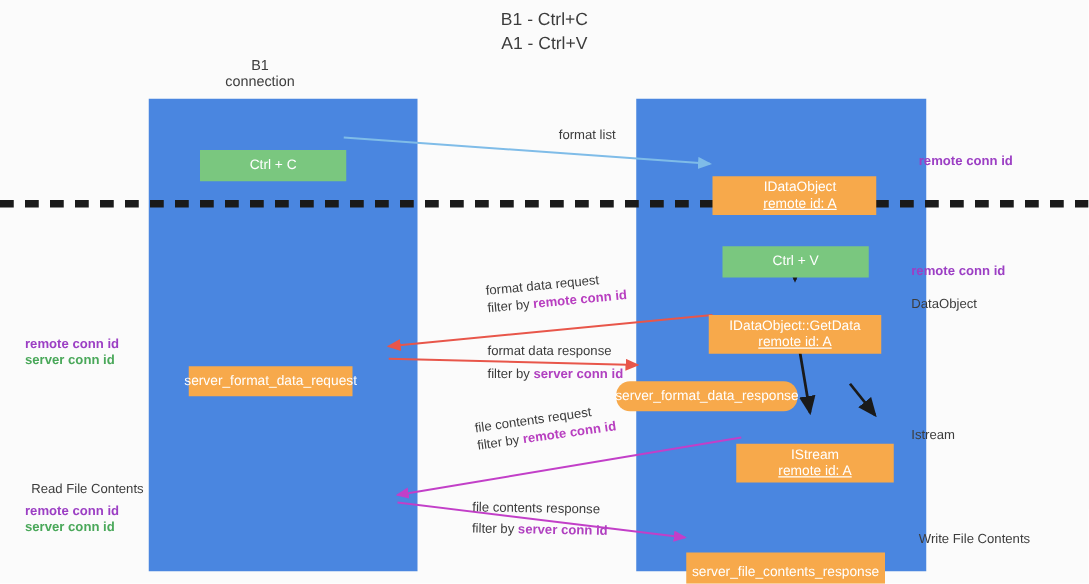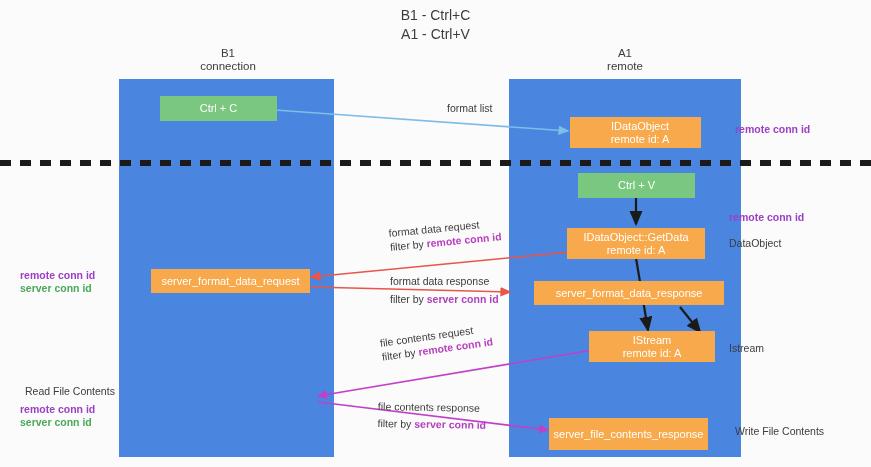--- a/index.html
+++ b/index.html
@@ -61,24 +61,25 @@
     box-sizing: border-box;
     display: flex;
     flex-direction: column;
     align-items: center;
     justify-content: center;
     color: #ffffff;
     font-size: 11px;
     line-height: 13px;
     text-align: center;
     padding: 2px 4px;
+    margin-top: 24px;
   }
   .node.orange { background: #f7a94b; }
   .node.green  { background: #7ac77f; }
-  .node .l2 { font-size: 11px; }
+  .node .l2 { font-size: 11px; text-decoration: underline; }
 
   
   .annot {
     position: absolute;
     font-size: 10.5px;
     line-height: 13px;
     color: #3c3c3c;
     white-space: nowrap;
   }
   .annot .purple { color: #9c3fc4; font-weight: bold; }
@@ -100,27 +101,23 @@
 </head>
 <body>
 
 <div id="canvas">
 
   <div class="title">
     <div>B1 - Ctrl+C</div>
     <div>A1 - Ctrl+V</div>
   </div>
 
-  <div class="colhead" style="left:148px; top:47px;">
+  <div class="colhead" style="left:128px; top:47px;">
     <div>B1</div>
     <div>connection</div>
-  </div>
-  <div class="colhead" style="left:545px; top:47px;">
-    <div>A1</div>
-    <div>remote</div>
   </div>
 
   <div class="lane" style="left:119px; top:79px; width:215px; height:378px;"></div>
   <div class="lane" style="left:509px; top:79px; width:232px; height:378px;"></div>
 
   <svg class="layer">
     <defs>
       <marker id="ah-blue" markerWidth="7" markerHeight="7" refX="6" refY="3" orient="auto">
         <path d="M0,0 L7,3 L0,6 z" fill="#7fbce8"></path>
       </marker>
@@ -165,25 +162,25 @@
 
   <div class="node green" style="left:578px; top:173px; width:117px; height:25px;">
     <div>Ctrl + V</div>
   </div>
 
   <div class="node orange" style="left:567px; top:228px; width:138px; height:31px;">
     <div>IDataObject::GetData</div>
     <div class="l2">remote id: A</div>
   </div>
 
-  <div class="node orange" style="left:151px; top:269px; width:159px; height:24px;">
+  <div class="node orange" style="left:151px; top:269px; width:131px; height:24px;">
     <div>server_format_data_request</div>
   </div>
 
-  <div class="node orange" style="left:534px; top:281px; width:190px; height:24px;">
+  <div class="node orange" style="left:493px; top:281px; width:145px; height:24px;border-radius:11px;">
     <div>server_format_data_response</div>
   </div>
 
   <div class="node orange" style="left:589px; top:331px; width:126px; height:31px;">
     <div>IStream</div>
     <div class="l2">remote id: A</div>
   </div>
 
 
   <div class="node orange" style="left:549px; top:418px; width:159px; height:32px;">

